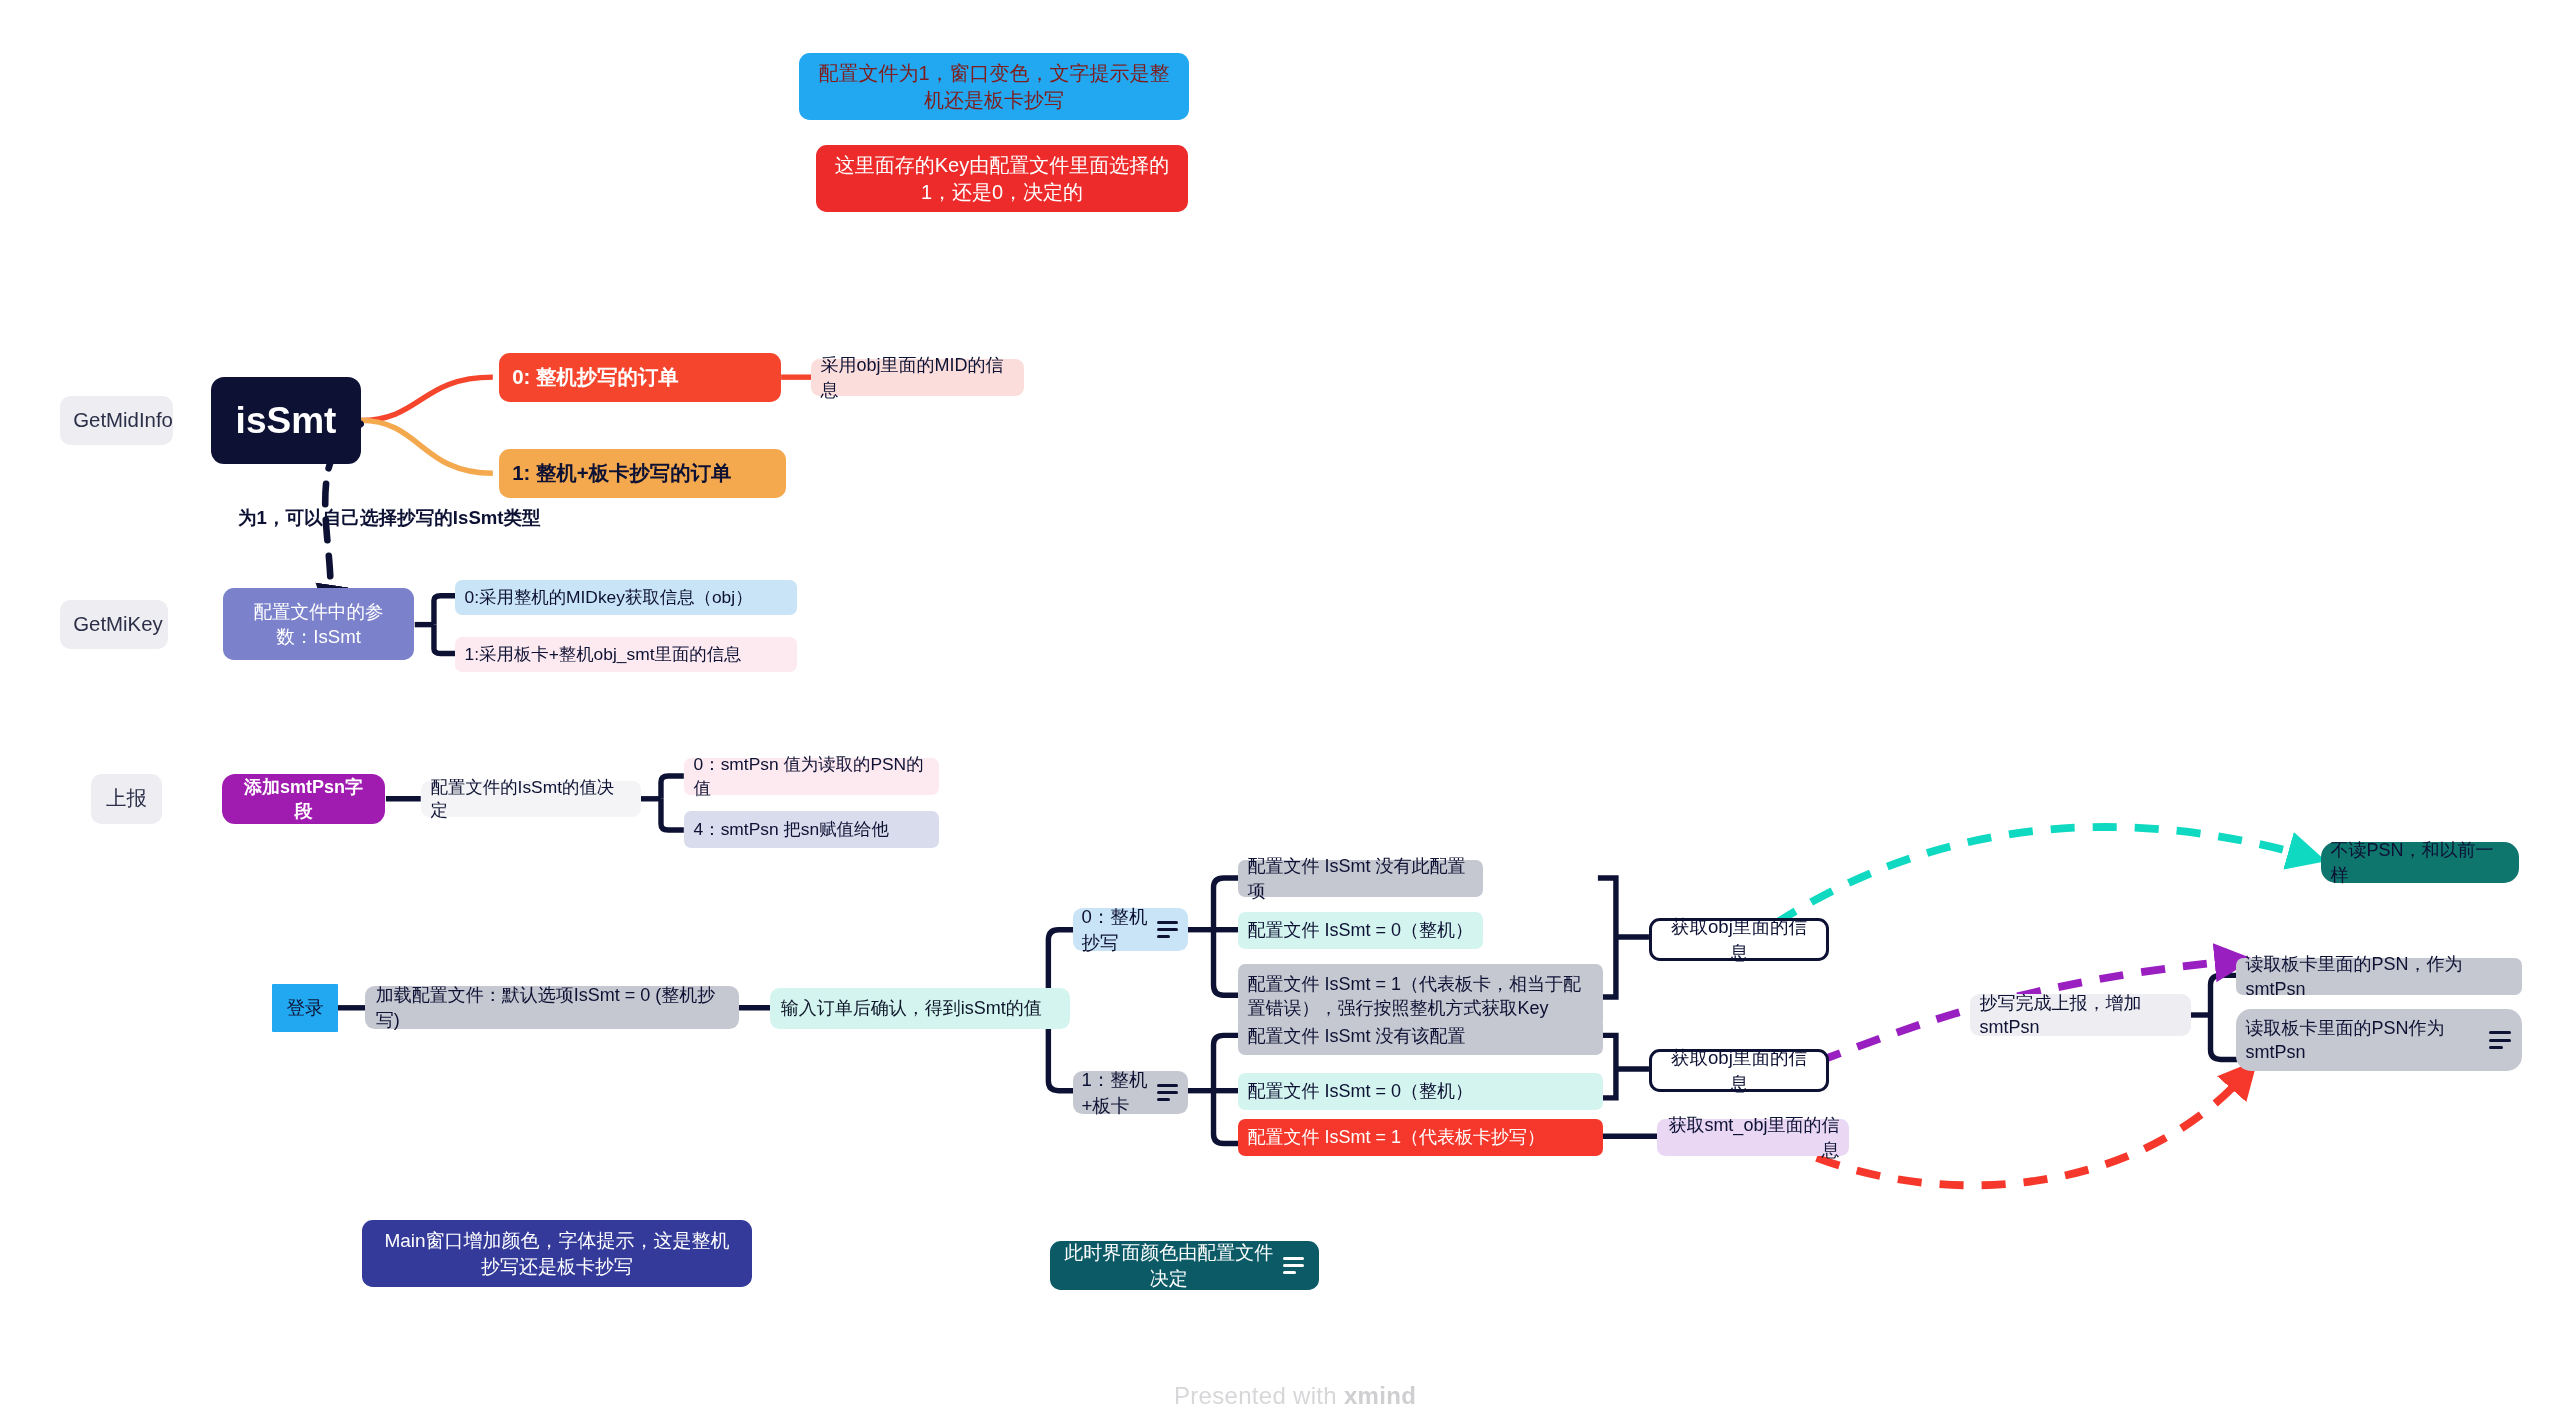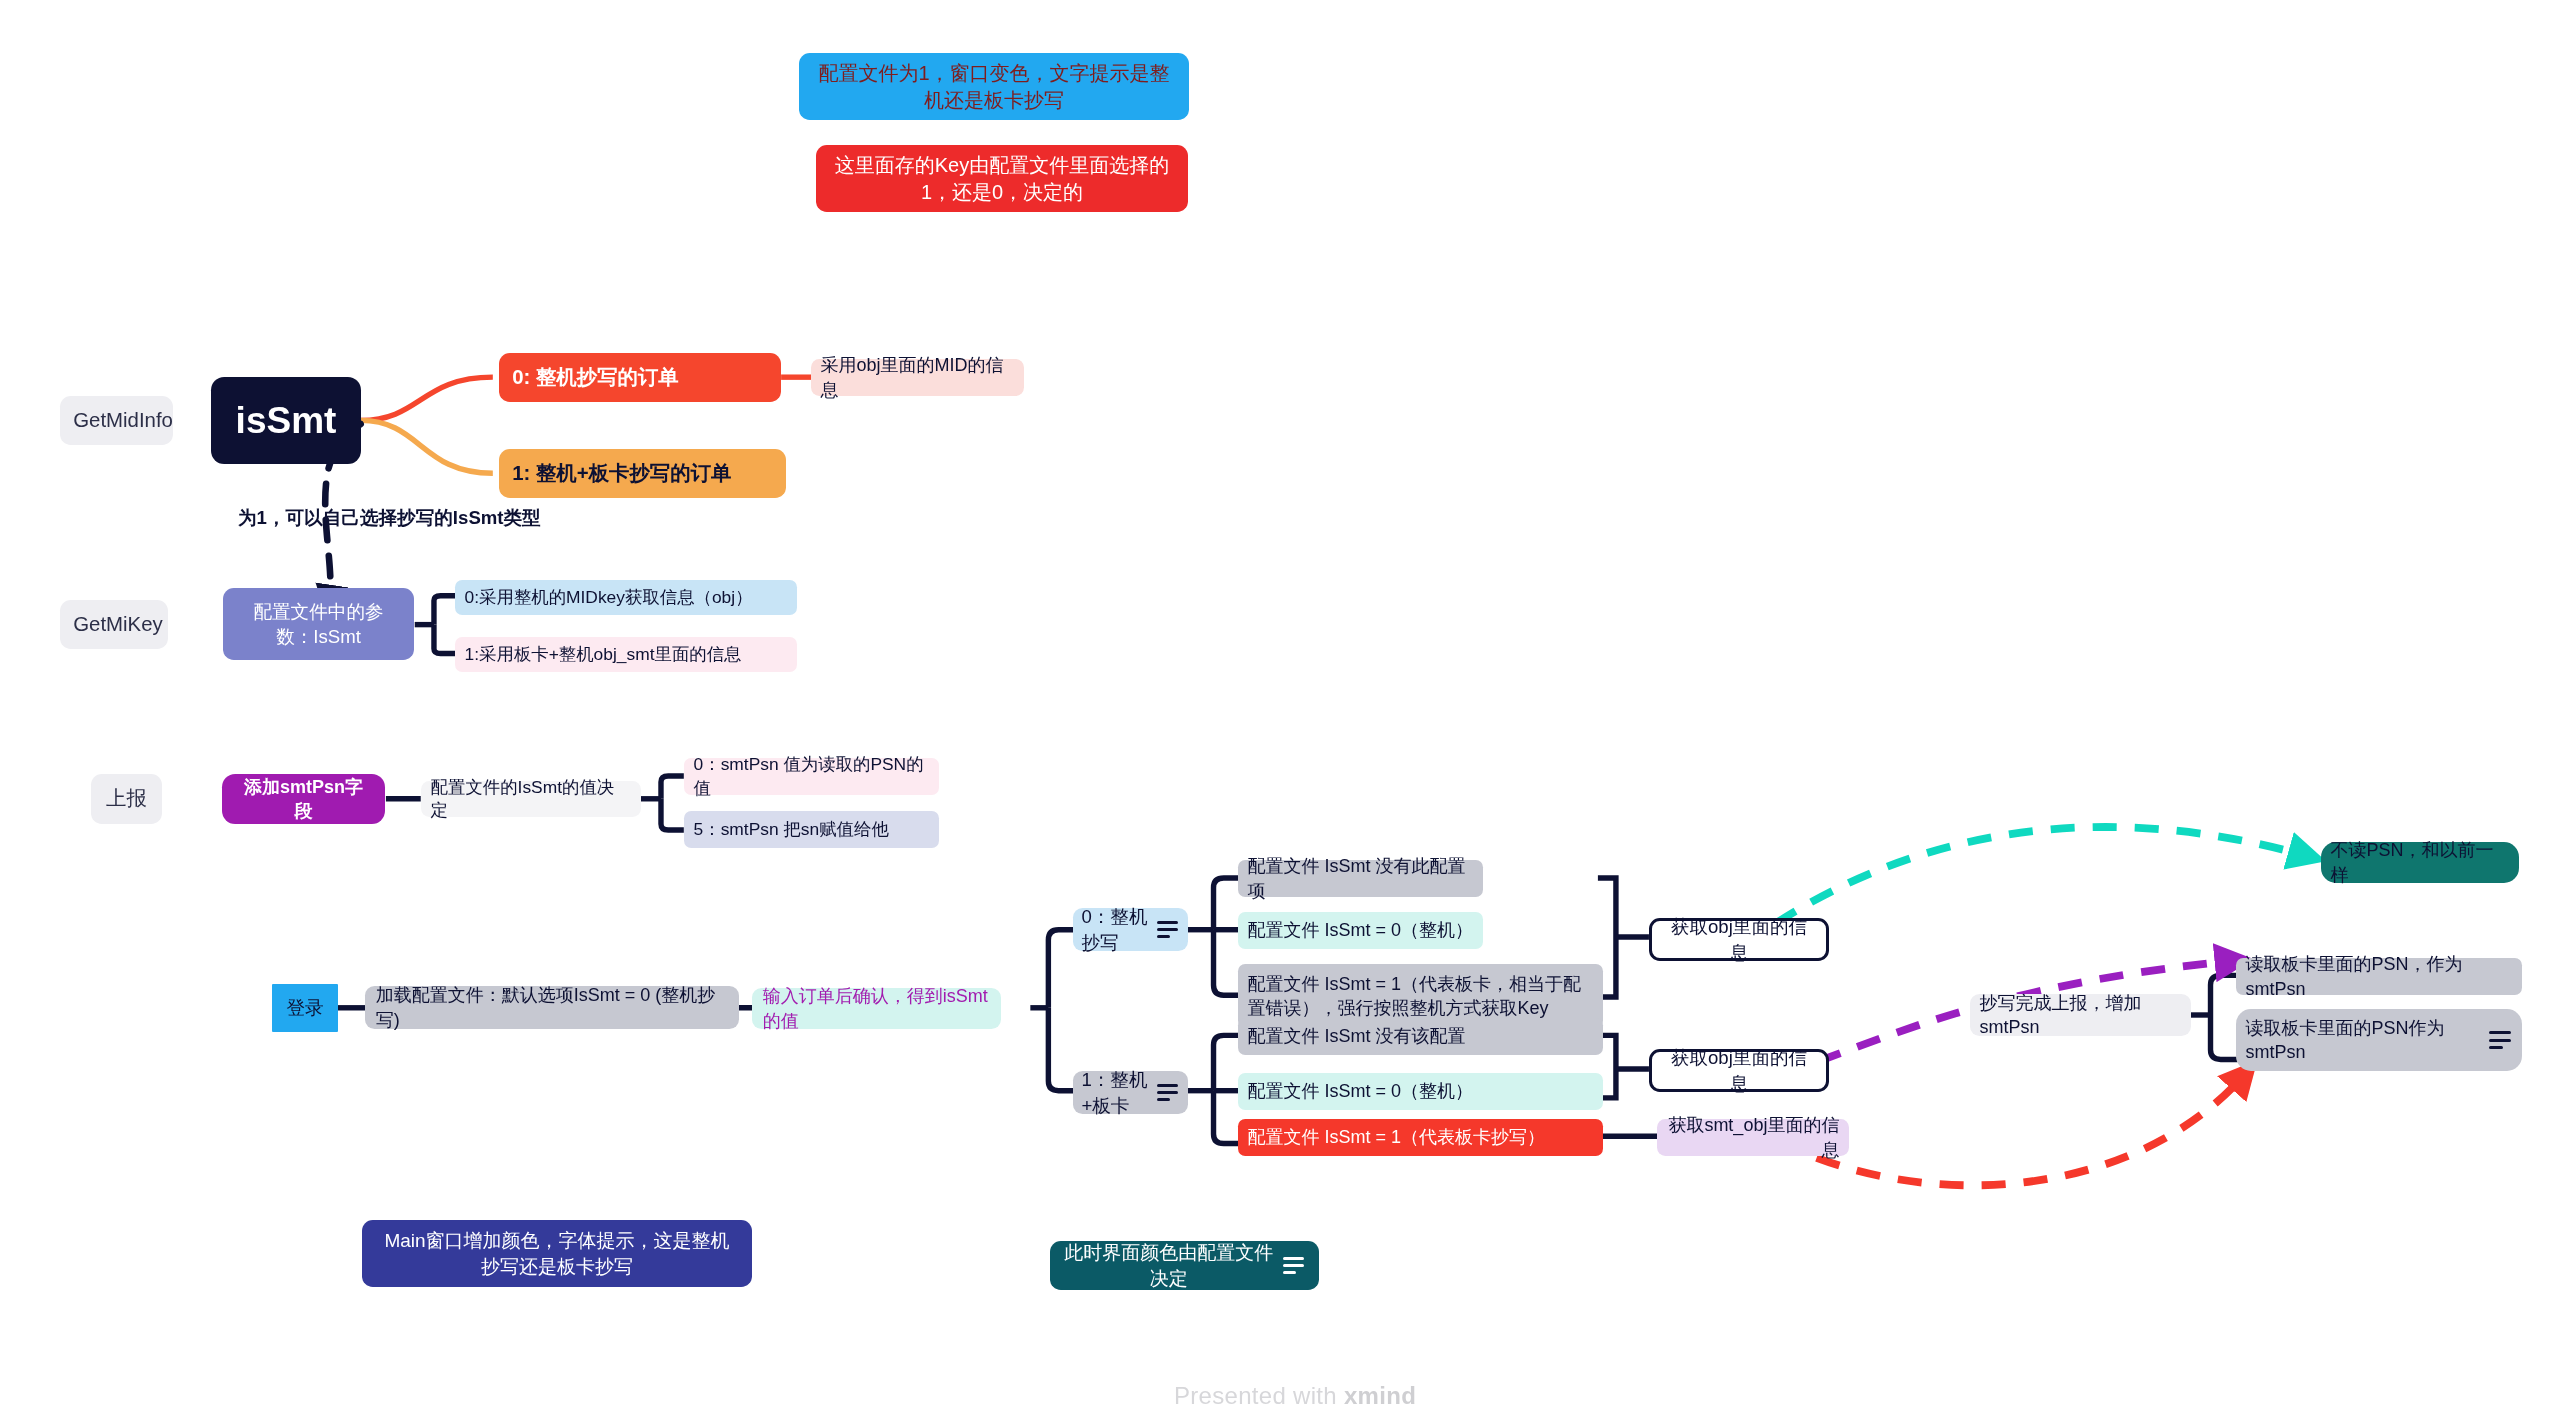--- a/index.html
+++ b/index.html
@@ -161,34 +161,34 @@
     <span class="txt">配置文件的IsSmt的值决定</span>
   </div>
 
   <div class="node" style="left:684px;top:758px;width:255px;height:37px;background:#fdeaf1;color:#0d1133;
               font-size:17.4px;border-radius:7.2px;padding:2.4px 9.6px;">
     <span class="txt">0：smtPsn  值为读取的PSN的值</span>
   </div>
 
   <div class="node" style="left:684px;top:811px;width:255px;height:37px;background:#d8dced;color:#0d1133;
               font-size:17.4px;border-radius:7.2px;padding:2.4px 9.6px;">
-    <span class="txt">5：smtPsn  把sn赋值给他</span>
+    <span class="txt">4：smtPsn  把sn赋值给他</span>
   </div>
 
   <div class="node center" style="left:272px;top:984px;width:66px;height:48px;background:#22a8f0;color:#0d1133;
               font-size:18.6px;border-radius:1px;">
     <span class="txt">登录</span>
   </div>
 
   <div class="node" style="left:365px;top:986px;width:374px;height:43px;background:#c6c8d1;color:#0d1133;
               font-size:18px;border-radius:9.6px;padding:2.4px 10.8px;">
     <span class="txt">加载配置文件：默认选项IsSmt = 0 (整机抄写)</span>
   </div>
 
-  <div class="node" style="left:752px;top:988px;width:249px;height:41px;background:#d3f4ef;color:#a21caf;
+  <div class="node" style="left:770px;top:988px;width:300px;height:41px;background:#d3f4ef;color:#0f172a;
               font-size:18px;border-radius:9.6px;padding:2.4px 10.8px;">
     <span class="txt">输入订单后确认，得到isSmt的值</span>
   </div>
 
   <div class="node" style="left:1073px;top:908px;width:115px;height:43px;background:#c8e4f6;color:#0d1133;
               font-size:18.6px;border-radius:9.6px;padding:2.4px 8.4px;">
     <span class="txt">0：整机抄写</span>
     <span class="notes-ico">
         <i></i>
         <i></i>

